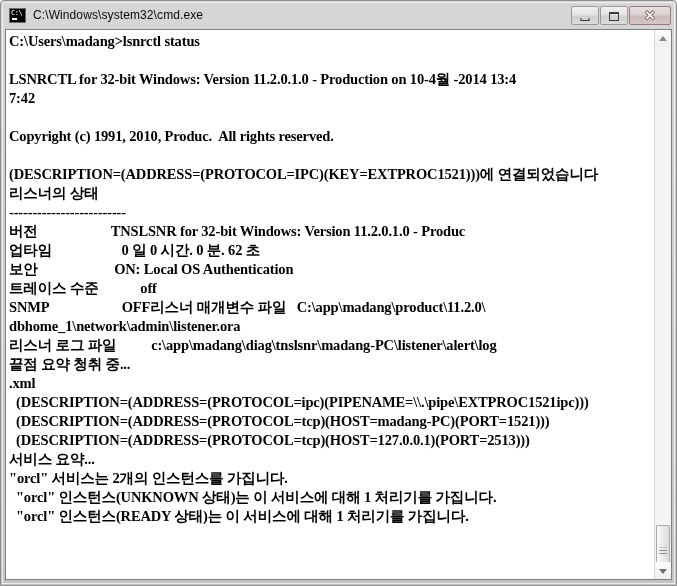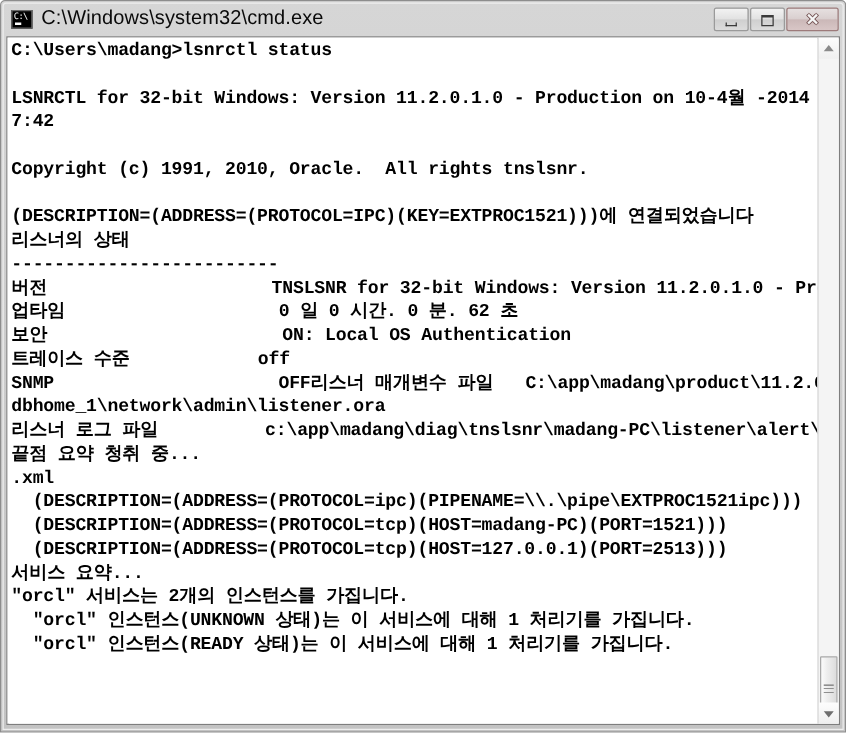--- a/index.html
+++ b/index.html
@@ -70,21 +70,21 @@
   .app-icon .icon-cursor {
     position: absolute;
     left: 2px;
     bottom: 2px;
     width: 5px;
     height: 2px;
     background: #ffffff;
   }
   .title-text {
     font-family: "Liberation Sans", sans-serif;
-    font-size: 16px;
+    font-size: 12px;
     color: #0a0a0a;
     white-space: nowrap;
     letter-spacing: 0.1px;
   }
   .title-spacer { flex: 1 1 auto; }
 
   .win-buttons {
     display: flex;
     align-items: center;
     gap: 1px;
@@ -150,21 +150,21 @@
   }
   .console {
     position: relative;
     flex: 1 1 auto;
     background: #ffffff;
     overflow: hidden;
     padding: 2px 0 0 3px;
     box-sizing: border-box;
   }
   .line {
-    font-family: Liberation Mono, monospace;
+    font-family: Liberation Serif, serif;
     font-size: 14.5px;
     line-height: 19px;
     height: 19px;
     color: #000000;
     white-space: pre;
     letter-spacing: -0.15px;
     font-weight: bold;
   }
   .line.blank { color: transparent; }
 
@@ -259,21 +259,21 @@
     </div>
   </div>
 
   <div class="client">
     <div class="console" id="console-output">
         <div class="line">C:\Users\madang&gt;lsnrctl status</div>
         <div class="line blank">&nbsp;</div>
         <div class="line">LSNRCTL for 32-bit Windows: Version 11.2.0.1.0 - Production on 10-4월 -2014 13:4</div>
         <div class="line">7:42</div>
         <div class="line blank">&nbsp;</div>
-        <div class="line">Copyright (c) 1991, 2010, Oracle.  All rights tnslsnr.</div>
+        <div class="line">Copyright (c) 1991, 2010, Produc.  All rights reserved.</div>
         <div class="line blank">&nbsp;</div>
         <div class="line">(DESCRIPTION=(ADDRESS=(PROTOCOL=IPC)(KEY=EXTPROC1521)))에 연결되었습니다</div>
         <div class="line">리스너의 상태</div>
         <div class="line">-------------------------</div>
         <div class="line">버전                     TNSLSNR for 32-bit Windows: Version 11.2.0.1.0 - Produc</div>
         <div class="line">업타임                    0 일 0 시간. 0 분. 62 초</div>
         <div class="line">보안                      ON: Local OS Authentication</div>
         <div class="line">트레이스 수준            off</div>
         <div class="line">SNMP                     OFF리스너 매개변수 파일   C:\app\madang\product\11.2.0\</div>
         <div class="line">dbhome_1\network\admin\listener.ora</div>

